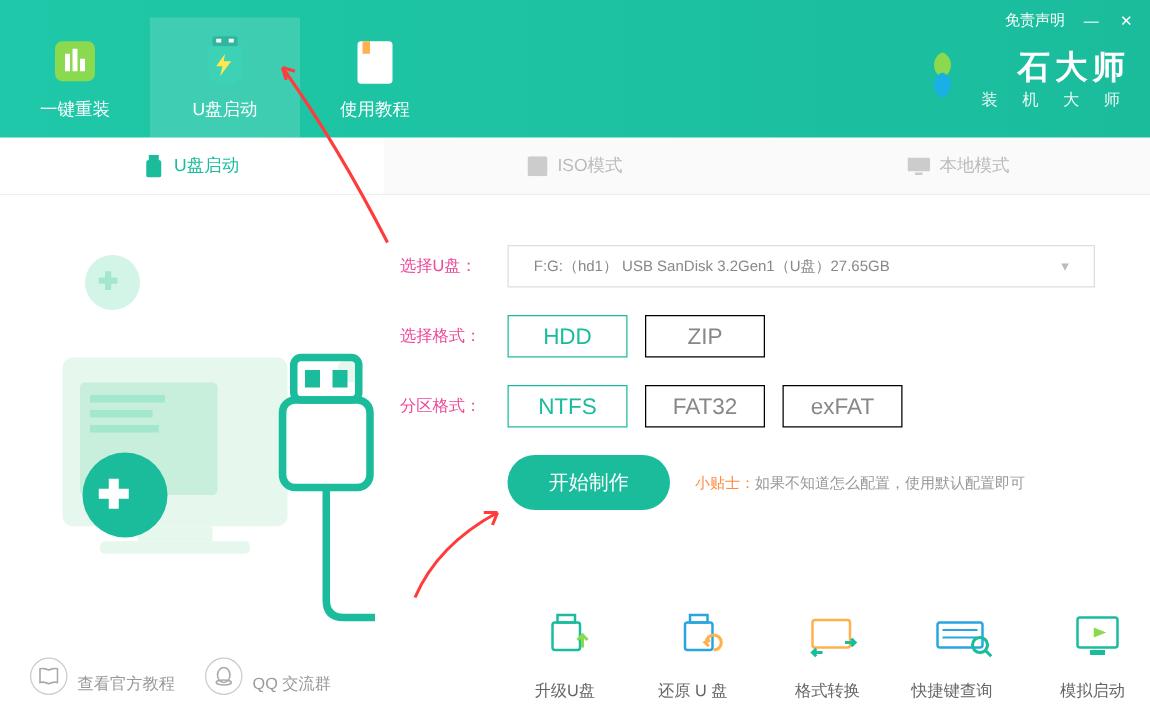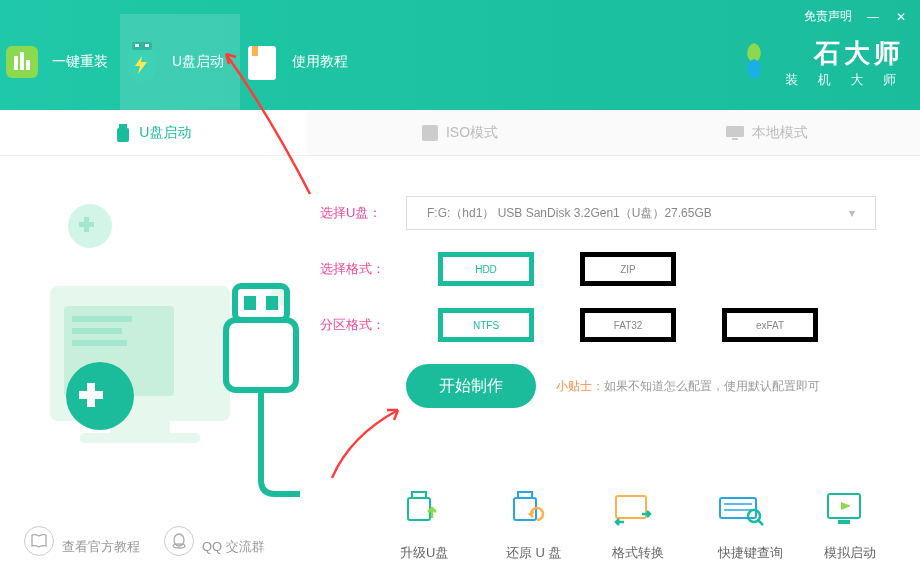--- a/index.html
+++ b/index.html
@@ -3,21 +3,21 @@
 <meta charset="utf-8">
 <style>
 * { margin: 0; padding: 0; box-sizing: border-box; font-family: "Microsoft YaHei", sans-serif; }
 body { width: 920px; height: 580px; background: #fff; overflow: hidden; position: relative; }
 
 .header { height: 110px; background: linear-gradient(90deg, #1fc8a8, #1abc9c); display: flex; position: relative; }
 .header-top { position: absolute; top: 8px; right: 12px; display: flex; align-items: center; gap: 14px; color: #fff; font-size: 12px; }
 .header-top .win-btn { cursor: pointer; width: 14px; text-align: center; }
 
 .nav-tabs { display: flex; padding-top: 14px; }
-.nav-tab { width: 120px; display: flex; flex-direction: row; align-items: center; justify-content: flex-start; color: #fff; font-size: 14px; cursor: pointer; gap: 8px; padding: 8px 0; }
+.nav-tab { width: 120px; display: flex; flex-direction: column; align-items: center; justify-content: center; color: #fff; font-size: 14px; cursor: pointer; gap: 8px; padding: 8px 0; }
 .nav-tab.active { background: rgba(255,255,255,0.15); }
 .nav-tab .nav-icon { width: 44px; height: 44px; display: flex; align-items: center; justify-content: center; }
 
 .brand { position: absolute; right: 16px; top: 36px; display: flex; align-items: center; gap: 10px; }
 .brand-text { color: #fff; text-align: right; }
 .brand-text .b1 { font-size: 26px; font-weight: bold; letter-spacing: 4px; }
 .brand-text .b2 { font-size: 13px; letter-spacing: 8px; opacity: 0.9; }
 
 .subtabs { height: 46px; display: flex; border-bottom: 1px solid #eee; background: #fafafa; }
 .subtab { flex: 1; display: flex; align-items: center; justify-content: center; gap: 8px; color: #bbb; font-size: 14px; cursor: pointer; }
@@ -25,30 +25,30 @@
 
 .main { position: relative; padding: 30px 0 0 0; height: 424px; }
 
 .illus { position: absolute; left: 30px; top: 30px; width: 270px; height: 300px; }
 
 .form { position: absolute; left: 320px; top: 40px; right: 30px; }
 .row { display: flex; align-items: center; margin-bottom: 22px; }
 .row-label { width: 76px; text-align: left; margin-right: 10px; color: #ec4899; font-size: 13px; }
 .select-box { flex: 1; max-width: 470px; height: 34px; border: 1px solid #ddd; display: flex; align-items: center; padding: 0 20px; color: #888; font-size: 12px; cursor: pointer; justify-content: space-between; }
 .opt-group { display: flex; gap: 14px; }
-.opt-btn { width: 96px; height: 34px; border: 5px solid #000000; display: flex; align-items: center; justify-content: center; font-size: 10px; color: #888; cursor: pointer; margin-left: 32px; }
+.opt-btn { width: 96px; height: 34px; border: 1px solid #000000; display: flex; align-items: center; justify-content: center; font-size: 18px; color: #888; cursor: pointer; }
 .opt-btn.selected { border-color: #1abc9c; color: #1abc9c; }
 
 .action-row { display: flex; align-items: center; margin-left: 86px; margin-top: 10px; gap: 20px; }
 .primary-btn { width: 130px; height: 44px; border-radius: 22px; background: #1abc9c; color: #fff; font-size: 16px; display: flex; align-items: center; justify-content: center; cursor: pointer; }
 .tip { font-size: 12px; color: #999; }
 .tip .tip-label { color: #ff8a3c; }
 
 .toolbar { position: absolute; bottom: 18px; left: 400px; right: 20px; display: flex; gap: 30px; justify-content: flex-end; }
-.tool-item { display: flex; flex-direction: column; align-items: flex-start; gap: 16px; font-size: 13px; color: #666; cursor: pointer; width: 80px; }
+.tool-item { display: flex; flex-direction: column; align-items: flex-end; gap: 16px; font-size: 13px; color: #666; cursor: pointer; width: 80px; }
 
 .footer-left { position: absolute; bottom: 24px; left: 24px; display: flex; gap: 24px; }
 .footer-link { display: flex; align-items: flex-end; gap: 8px; color: #999; font-size: 13px; cursor: pointer; }
 .footer-link .circle { width: 30px; height: 30px; border: 1px solid #ccc; border-radius: 50%; display: flex; align-items: center; justify-content: center; }
 
 .arrow { position: absolute; pointer-events: none; }
 </style>
 </head>
 <body>
 

